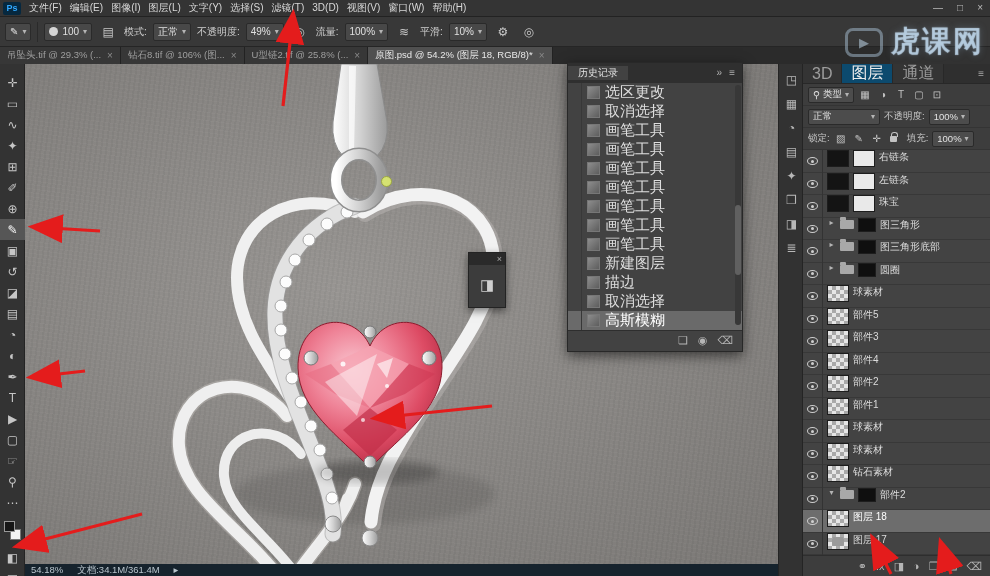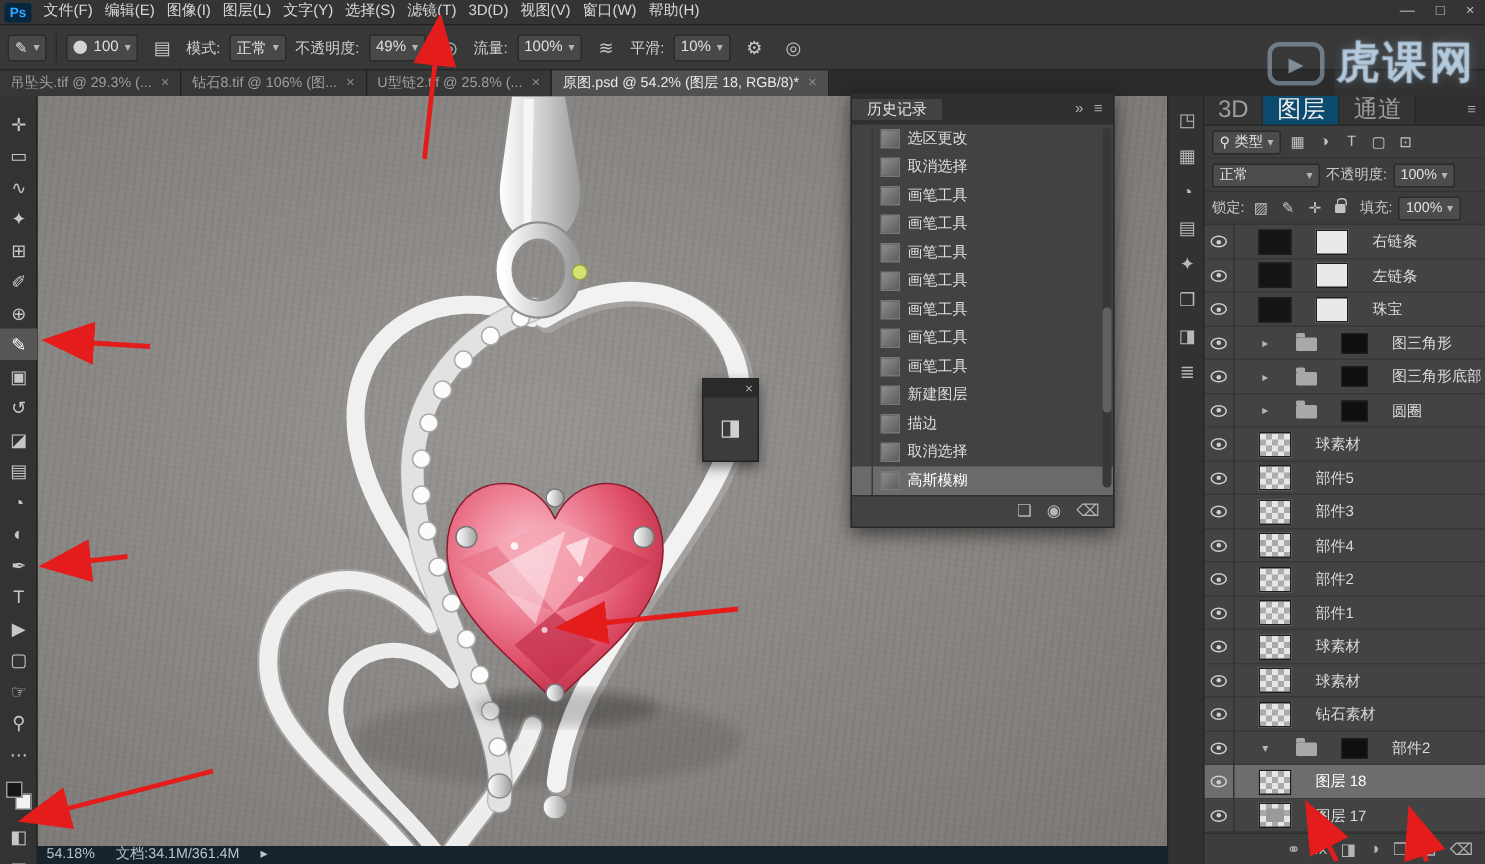--- a/index.html
+++ b/index.html
@@ -82,21 +82,21 @@
   .lp-row { height:22px; display:flex; align-items:center; gap:4px; padding:0 5px; border-bottom:1px solid #343434; }
   .lp-field { background:#4c4c4c; border:1px solid #2a2a2a; border-radius:2px; height:16px; display:flex;
               align-items:center; gap:3px; padding:0 4px; font-size:9.5px; color:#e2e2e2; white-space:nowrap; }
   .lp-label { font-size:9.5px; color:#c9c9c9; white-space:nowrap; }
   .f-icon { font-size:10px; color:#c2c2c2; width:14px; text-align:center; }
   .padlock { width:7px; height:6px; background:#c2c2c2; position:relative; margin-left:2px; border-radius:1px; }
   .padlock::before { content:""; position:absolute; left:1px; top:-4px; width:5px; height:4px;
                      border:1.5px solid #c2c2c2; border-bottom:none; border-radius:3px 3px 0 0; }
 
   #layerlist { flex:1; overflow:hidden; }
-  .lrow { height:22.5px; display:flex; align-items:center; gap:16px; padding-right:3px;
+  .lrow { height:22.5px; display:flex; align-items:flex-start; gap:4px; padding-right:3px;
           box-shadow:inset 0 -1px #383838; background:#434343; }
   .lrow.selected { background:#6d6d6d; }
   .eyebox { width:20px; height:100%; flex:none; display:flex; align-items:center; justify-content:center;
             border-right:1px solid #333; }
   .eye { width:11px; height:8px; border:1px solid #cfcfcf; border-radius:50%; position:relative; display:inline-block; }
   .eye::after { content:""; position:absolute; left:3px; top:1.5px; width:3px; height:3px; border-radius:50%;
                 background:#cfcfcf; }
   .chev { width:9px; font-size:8px; color:#b5b5b5; text-align:center; flex:none; }
   .folder { width:14px; height:9px; background:#a8a8a8; border-radius:1px; position:relative; flex:none; margin-top:2px; }
   .folder::before { content:""; position:absolute; left:0; top:-3px; width:6px; height:3px; background:#a8a8a8;
@@ -125,21 +125,21 @@
   #hp-header { height:20px; background:#2f2f2f; display:flex; align-items:center; }
   #hp-tab { background:#424242; color:#e3e3e3; font-size:10px; display:flex; align-items:center; padding:0 10px; }
   #hp-icons { margin-left:auto; display:flex; align-items:center; gap:7px; padding:0 7px; color:#b0b0b0;
               font-size:10px; }
   #hp-list { flex:1; position:relative; }
   .hrow { height:19px; display:flex; align-items:center; gap:5px; }
   .hrow.selected { background:#6a6a6a; }
   .h-src { width:14px; height:100%; border-right:1px solid #383838; flex:none; }
   .h-ico { width:13px; height:13px; background:linear-gradient(135deg,#8d8d8d,#5d5d5d); border:1px solid #777;
            flex:none; }
-  .h-label { font-size:10px; color:#dedede; white-space:nowrap; }
+  .h-label { font-size:15px; color:#dedede; white-space:nowrap; }
   .hrow.selected .h-label { color:#fff; }
   #hp-scroll { position:absolute; right:1px; top:2px; width:6px; height:240px; background:#383838; border-radius:3px; }
   #hp-thumb { position:absolute; left:0; top:120px; width:6px; height:70px; background:#606060; border-radius:3px; }
   #hp-footer { height:22px; border-top:1px solid #2e2e2e; display:flex; align-items:center; justify-content:flex-end;
                gap:10px; padding:0 9px; color:#b5b5b5; font-size:11px; }
 
   
   #minipanel { position:absolute; left:468px; top:252px; width:38px; height:56px; background:#3c3c3c;
                border:1px solid #232323; box-shadow:0 3px 8px rgba(0,0,0,.5); z-index:15; }
   #mp-head { height:12px; background:#2a2a2a; display:flex; align-items:center; justify-content:flex-end;

